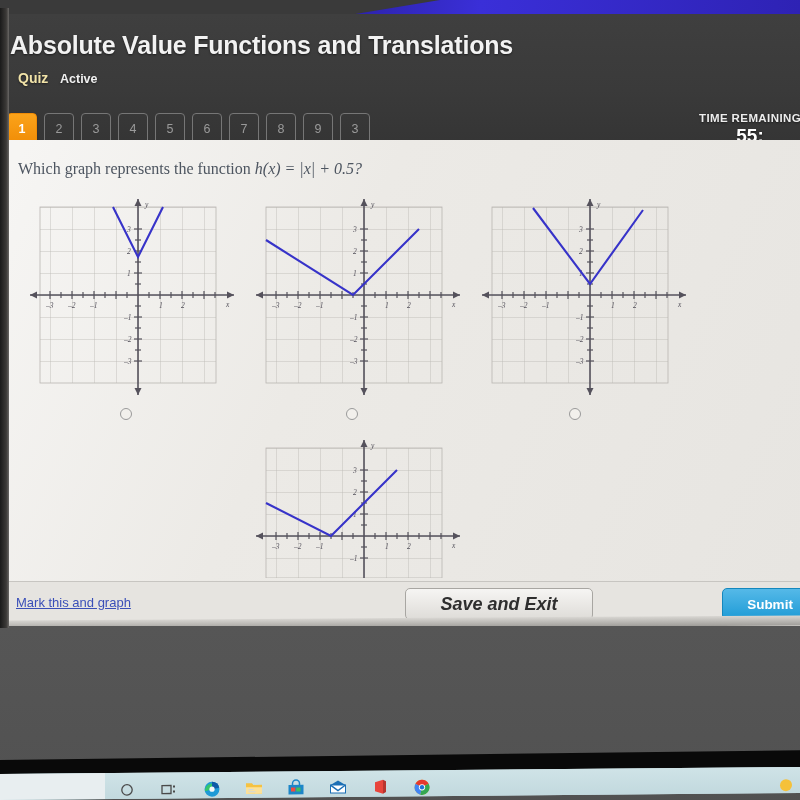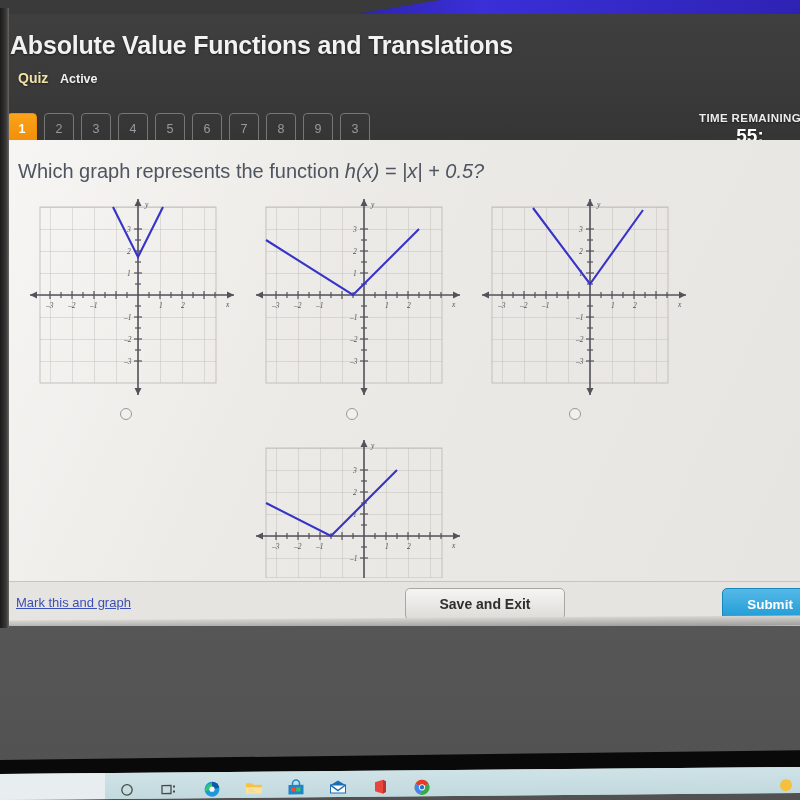--- a/index.html
+++ b/index.html
@@ -98,21 +98,21 @@
     position: absolute;
     top: 140px; left: 8px; width: 792px; height: 441px;
     background: #eceae6;
     background-image:
        linear-gradient(115deg, rgba(255,255,255,.55) 0%, rgba(236,234,230,.15) 40%, rgba(226,224,220,.5) 100%);
     overflow: hidden;
   }
 
   .question {
     position: absolute; left: 10px; top: 20px;
-    color: #4d5560; font-size: 20px;
+    color: #4d5560; font-size: 16px; font-family: Liberation Serif, serif;
   }
   .question i { font-style: italic; }
 
   
   .graph {
     position: absolute;
   }
   .graph svg { display: block; }
 
   .radio {
@@ -130,26 +130,26 @@
     background: #e6e4e0;
     border-top: 1px solid #c7c5c1;
   }
   .mark-link {
     position: absolute; left: 8px; top: 13px;
     color: #3a4fb8; font-size: 13px;
     text-decoration: underline;
   }
   .btn-save {
     position: absolute; left: 397px; top: 6px;
-    width: 160px; height: 32px;
+    width: 188px; height: 32px;
     background: linear-gradient(180deg,#f6f5f3,#dedcd8);
     border: 1px solid #a8a6a2;
     border-radius: 5px;
-    color: #2e2e2e; font-size: 14px; font-weight: bold;
-    display: flex; align-items: center; justify-content: center;
+    color: #2e2e2e; font-size: 18px; font-weight: bold;
+    display: flex; align-items: center; justify-content: center; font-style: italic;
   }
   .btn-next {
     position: absolute; left: 567px; top: 6px;
     width: 130px; height: 32px;
     background: linear-gradient(180deg,#55b9e8,#1e9bd6);
     border: 1px solid #1487bd;
     color: #ffffff; font-size: 13.5px; font-weight: bold;
     display: flex; align-items: center; justify-content: center;
     clip-path: polygon(0 0, 86% 0, 100% 50%, 86% 100%, 0 100%);
     border-radius: 4px 0 0 4px;

